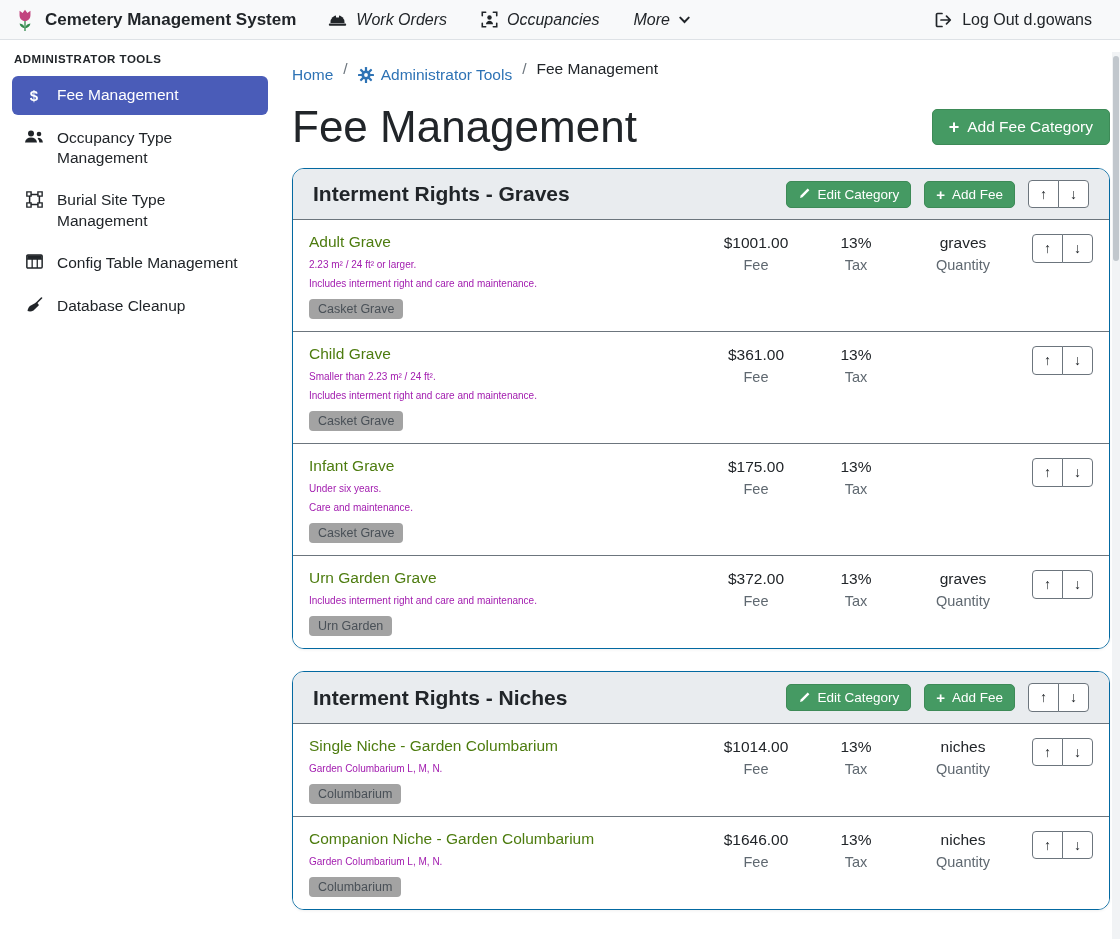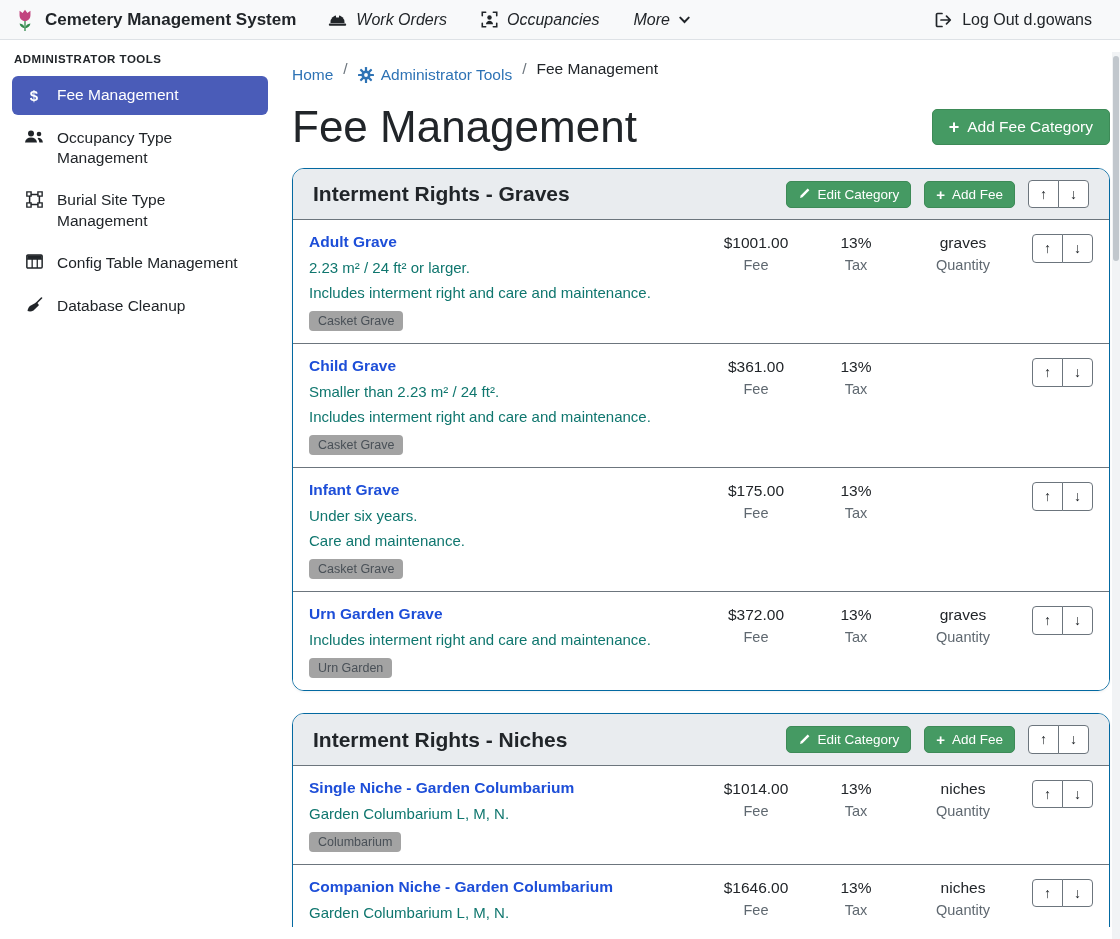--- a/index.html
+++ b/index.html
@@ -60,22 +60,22 @@
   .card { border:1px solid #0369a1; border-radius:12px; margin-top:17px;
     overflow:hidden; box-shadow:0 1px 3px rgba(0,0,0,.06); background:#fff; }
   .card + .card { margin-top:22px; }
   .card-header { background:#e9ecef; padding:11px 20px; display:flex; align-items:center; }
   .card-title { font-size:21px; font-weight:600; flex:1; }
   .header-actions { display:flex; align-items:center; gap:13px; }
 
   .fee-row { display:flex; align-items:flex-start; padding:13px 16px 12px;
     border-top:1px solid #6c757d; background:#fff; }
   .fee-main { flex:1; min-width:0; padding-right:8px; }
-  .fee-title { color:#1d4ed8; font-size:15.5px; font-weight:700; cursor:pointer; display:inline-block; }
-  .fee-desc { font-size:15px; margin-top:8px; color:#0f766e; }
+  .fee-title { color:#4d7c0f; font-size:15.5px; font-weight:400; cursor:pointer; display:inline-block; }
+  .fee-desc { font-size:10px; margin-top:8px; color:#a21caf; }
   .tag { display:inline-block; margin-top:10px; background:#a3a3a3; color:#495057;
     font-size:12.5px; padding:3px 9px; border-radius:4px; }
   .fee-col { width:104px; text-align:center; flex-shrink:0; padding-top:1px; }
   .fee-col.tax { width:96px; }
   .fee-col.qty { width:118px; }
   .col-value { font-size:15.5px; min-height:18px; }
   .col-label { font-size:14.5px; color:#5f6870; margin-top:5px; min-height:17px; }
   .row-arrows { margin-left:10px; margin-top:1px; }
 
   

